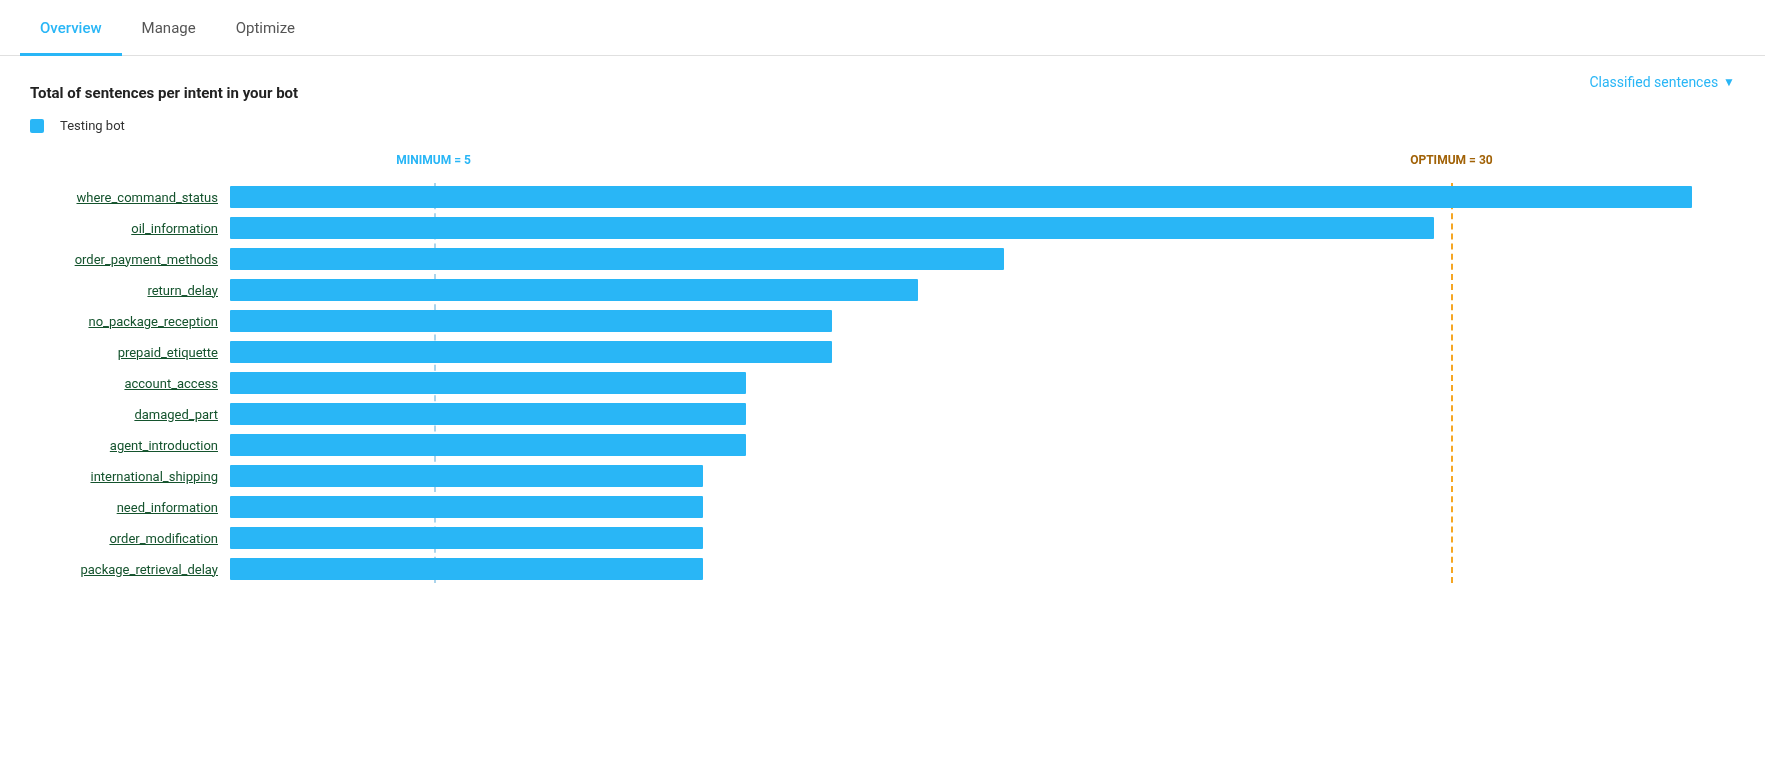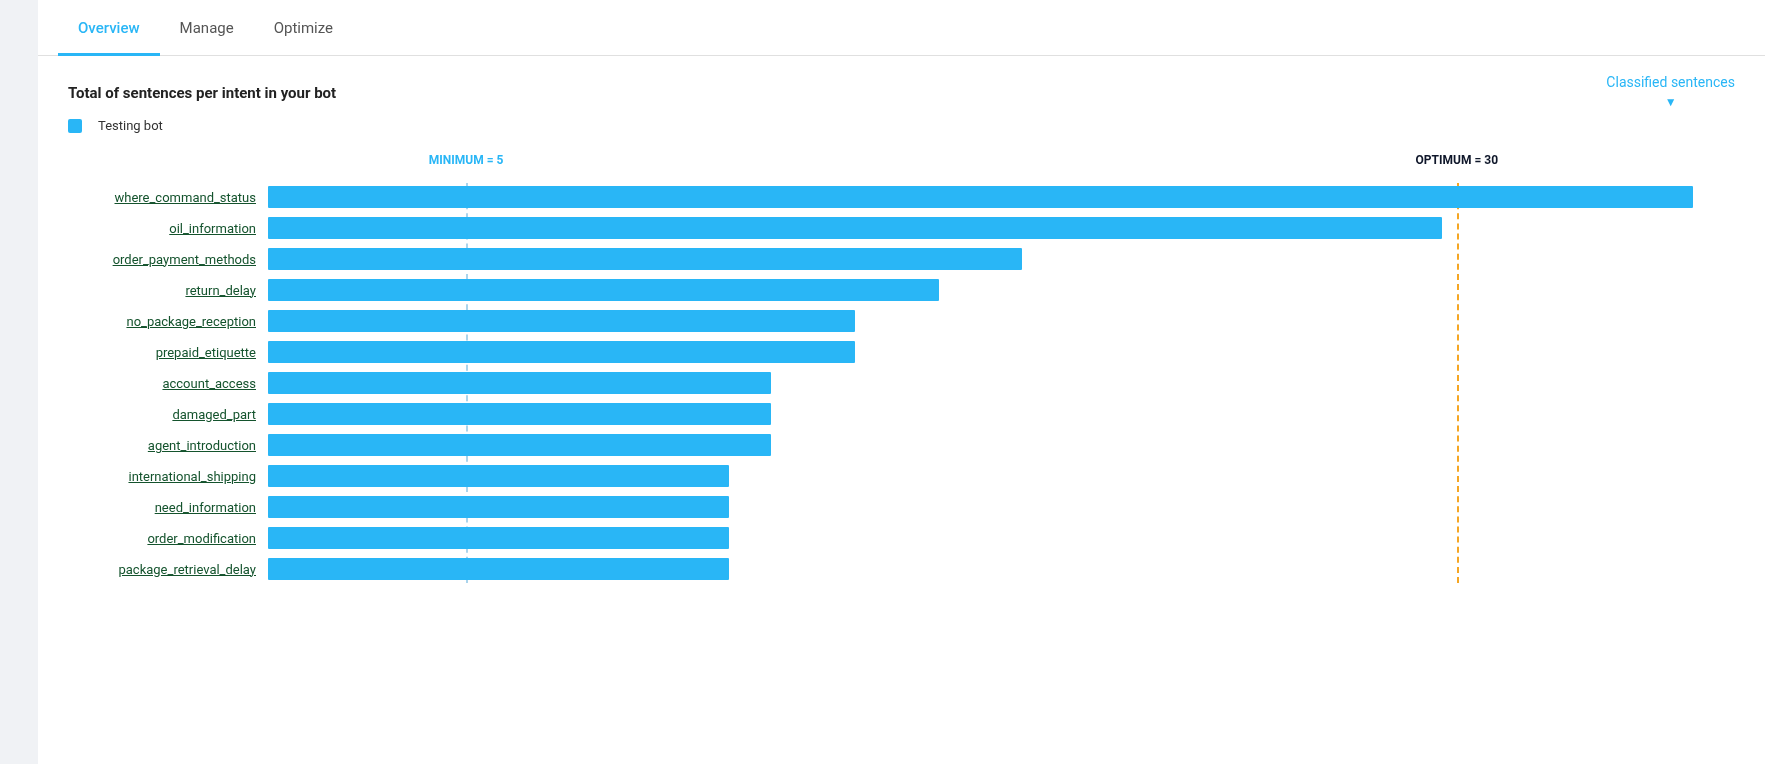--- a/index.html
+++ b/index.html
@@ -6,21 +6,20 @@
     body {
       font-family: -apple-system, BlinkMacSystemFont, 'Segoe UI', Roboto, Arial, sans-serif;
       background: #f0f2f5;
       color: #333;
       font-size: 14px;
     }
     .page-container {
       background: #f0f2f5;
       min-height: 764px;
       width: 1765px;
-      padding-left: 38px;
     }
     
     .tab-bar {
       background: #fff;
       border-bottom: 1px solid #e0e0e0;
       display: flex;
       align-items: flex-end;
       padding: 0 20px;
       height: 56px;
     }
@@ -109,37 +108,37 @@
 <div class="page-container">
 
   <div class="tab-bar">
     <div class="tab active">Overview</div>
     <div class="tab">Manage</div>
     <div class="tab">Optimize</div>
   </div>
 
   <div class="main-content" style="position:relative;">
 
-    <div style="position:absolute; top:18px; right:30px; display:flex; align-items:center; gap:5px; cursor:pointer;flex-direction:column;">
+    <div style="position:absolute; top:18px; right:30px; display:flex; align-items:center; gap:5px; cursor:pointer;">
       <span style="color:#29b6f6; font-size:14px;">Classified sentences</span>
       <span style="color:#29b6f6; font-size:12px;">▼</span>
     </div>
 
     <div class="section-title">Total of sentences per intent in your bot</div>
 
     <div class="legend">
       <div class="legend-color"></div>
       <span class="legend-label">Testing bot</span>
     </div>
 
     <div class="chart-container">
 
       <div style="position:relative; height:30px; margin-left:200px; margin-right:80px;">
         <span id="min-label" style="position: absolute; font-size: 12px; font-weight: 700; color: rgb(41, 182, 246); transform: translateX(-50%); left: 14.2857%;">MINIMUM = 5</span>
-        <span id="opt-label" style="position: absolute; font-size: 12px; font-weight: 700; color: #0f172a; transform: translateX(-50%); left: 85.7143%;">OPTIMUM = 30</span>
+        <span id="opt-label" style="position: absolute; font-size: 12px; font-weight: 700; color: #a16207; transform: translateX(-50%); left: 85.7143%;">OPTIMUM = 30</span>
       </div>
 
       <div id="bars-container" style="position:relative;">
 
         <div id="ref-lines-overlay" style="position:absolute; top:0; left:200px; right:80px; bottom:0; pointer-events:none;">
             <div style="position: absolute; top: 0px; bottom: 0px; left: 14.2857%; width: 0px; border-left: 2px dashed rgb(170, 212, 236);"></div>
             <div style="position: absolute; top: 0px; bottom: 0px; left: 85.7143%; width: 0px; border-left: 2px dashed rgb(245, 166, 35);"></div>
           </div>
 
       <div class="bar-row">

